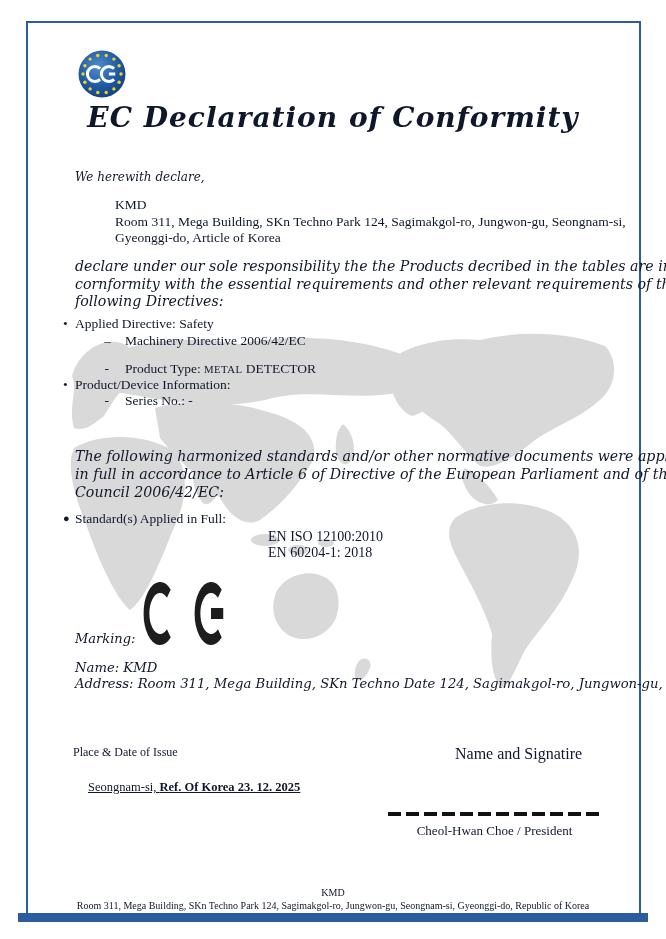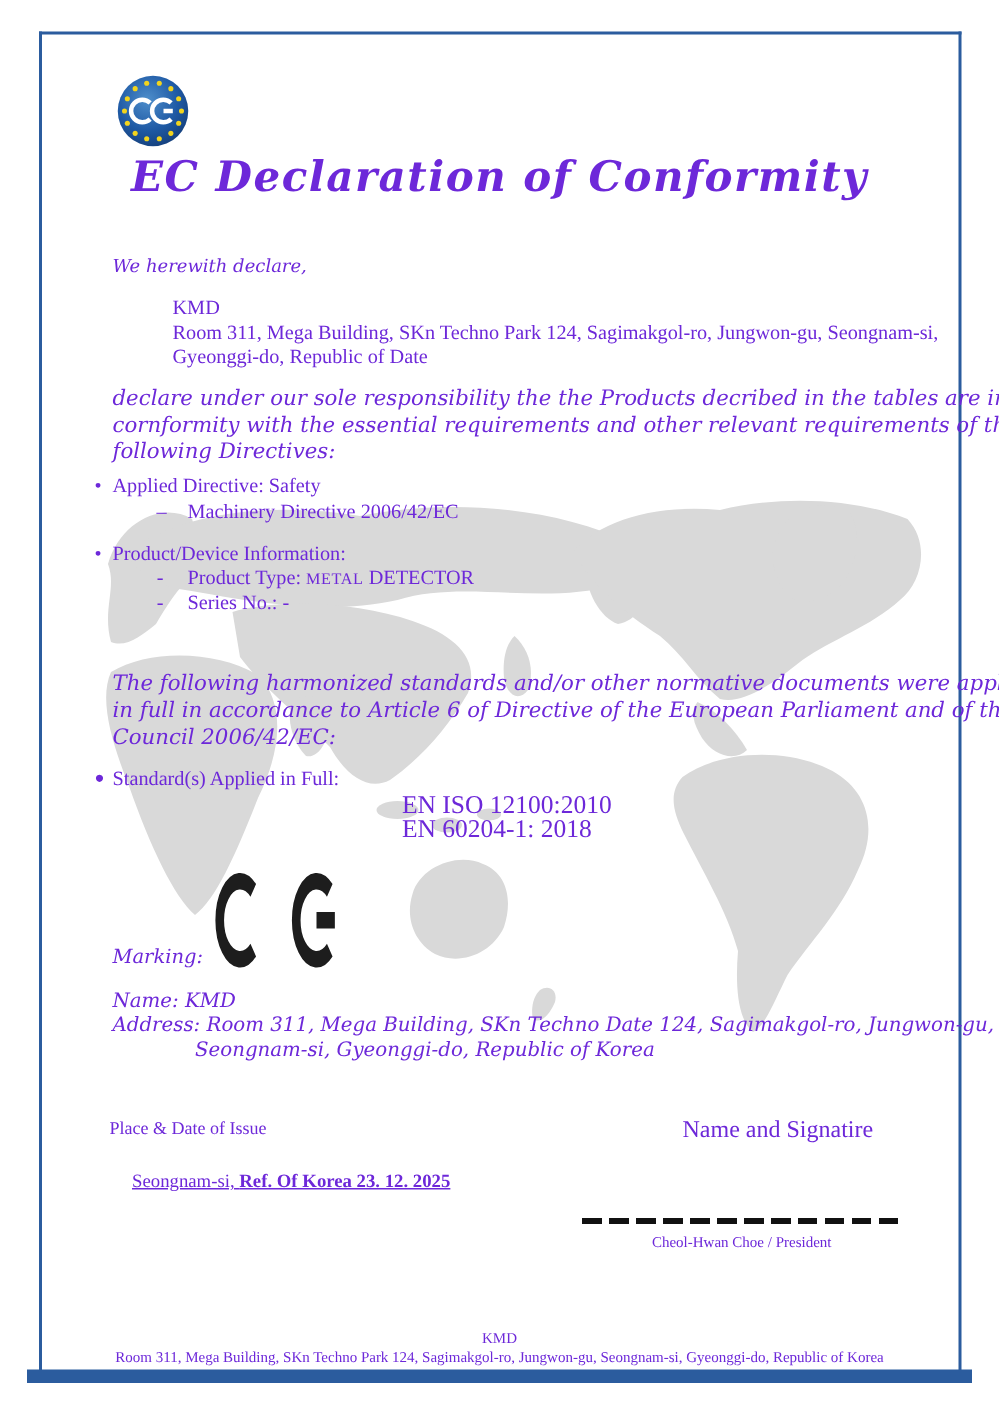--- a/index.html
+++ b/index.html
@@ -1,18 +1,18 @@
 <!DOCTYPE html>
 <html><head>
 <meta charset="utf-8">
 <style>
   html,body{margin:0;padding:0;}
   body{background:#ffffff;}
   .page{position:relative;width:666px;height:939px;background:#fff;overflow:hidden;
-        font-family:"Liberation Serif",serif;color:#6d28d9;}
+        font-family:"Liberation Serif",serif;color:#0f172a;}
   
   .frame-outer{position:absolute;left:21px;top:16px;right:20px;bottom:24px;
 ate       border:2px solid #2b5c9e;border-bottom:none;}
   .frame-inner{position:absolute;left:26px;top:21px;right:25px;bottom:24px;
         border:2px solid #2b5c9e;border-bottom:none;}
   .bottom-bar{position:absolute;left:18px;right:18px;bottom:17px;height:9px;background:#2b5c9e;}
   
   .map{position:absolute;left:60px;top:328px;width:585px;height:395px;z-index:0;}
   
   .content{position:absolute;inset:0;z-index:1;}
@@ -26,34 +26,34 @@
   .declaration{left:75px;top:258px;font-size:14.2px;line-height:17.6px;}
   .dir1{left:63px;top:315px;font-size:13.5px;line-height:17px;}
   .dir2{left:63px;top:361px;font-size:13.5px;line-height:16.2px;}
   .bullet{display:inline-block;width:12px;}
   .dash-ind{display:inline-block;width:62px;text-align:right;padding-right:14px;box-sizing:border-box;}
   .dash-ind2{display:inline-block;width:62px;text-align:right;padding-right:16px;box-sizing:border-box;}
   .smallcaps{font-size:10.8px;letter-spacing:.4px;}
   .harmonized{left:75px;top:447px;font-size:14.2px;line-height:18px;}
   .stdlabel{left:63px;top:511px;font-size:13.5px;}
   .bigbullet{font-size:11px;vertical-align:1px;display:inline-block;width:12px;}
-  .stditems{left:268px;top:529px;font-size:17px;line-height:15.5px;}
+  .stditems{left:268px;top:529px;font-size:14px;line-height:15.5px;}
   .cemark{left:143px;top:581px;height:65px;}
   .cemark svg{display:inline-block;vertical-align:top;}
   .ce-gap{display:inline-block;width:17px;}
   .marking{left:75px;top:631px;font-size:13px;}
   .docs{left:75px;top:660px;font-size:13.2px;line-height:16.3px;}
   .docs-indent{padding-left:55px;}
   .issue-place{left:73px;top:745px;font-size:12px;}
   .issue-name{left:455px;top:745px;font-size:16px;}
   .issue-val{left:88px;top:780px;font-size:12.5px;text-decoration:underline;}
   .issue-val .b{font-weight:bold;}
   .signature{left:388px;top:812px;width:213px;white-space:normal;}
   .sig-line{height:4px;background:repeating-linear-gradient(90deg,#111 0 13px,rgba(0,0,0,0) 13px 18px);}
-  .sig-name{text-align:center;margin-top:7px;font-size:10px;}
+  .sig-name{text-align:center;margin-top:7px;font-size:13px;}
   .footer{left:0;right:0;top:886px;text-align:center;font-size:10px;line-height:13px;}
 </style>
 </head>
 <body>
 
 <div class="page">
 
   <div class="frame-outer"></div>
   <div class="frame-inner"></div>
   <div class="bottom-bar"></div>
@@ -115,37 +115,37 @@
       </svg>
     </div>
 
     <div class="abs title script">EC Declaration of Conformity</div>
 
     <div class="abs lead script">We herewith declare,</div>
 
     <div class="abs company">
       <div>KMD</div>
       <div>Room 311, Mega Building, SKn Techno Park 124, Sagimakgol-ro, Jungwon-gu, Seongnam-si,</div>
-      <div>Gyeonggi-do, Republic of Date</div>
+      <div>Gyeonggi-do, Article of Korea</div>
     </div>
 
     <div class="abs declaration script">
       <div>declare under our sole responsibility the the Products decribed in the tables are in</div>
       <div>cornformity with the essential requirements and other relevant requirements of the</div>
       <div>following Directives:</div>
     </div>
 
     <div class="abs dir1">
       <div><span class="bullet">•</span><span>Applied Directive: Safety</span></div>
       <div><span class="dash-ind">–</span><span>Machinery Directive 2006/42/EC</span></div>
     </div>
 
     <div class="abs dir2">
+      <div><span class="dash-ind2">-</span><span>Product Type:</span>&nbsp;<span class="smallcaps">METAL</span>&nbsp;<span>DETECTOR</span></div>
       <div><span class="bullet">•</span><span>Product/Device Information:</span></div>
-      <div><span class="dash-ind2">-</span><span>Product Type:</span>&nbsp;<span class="smallcaps">METAL</span>&nbsp;<span>DETECTOR</span></div>
       <div><span class="dash-ind2">-</span><span>Series No.: -</span></div>
     </div>
 
     <div class="abs harmonized script">
       <div>The following harmonized standards and/or other normative documents were applied</div>
       <div>in full in accordance to Article 6 of Directive of the European Parliament and of the</div>
       <div>Council 2006/42/EC:</div>
     </div>
 
     <div class="abs stdlabel"><span class="bigbullet">●</span><span>Standard(s) Applied in Full:</span></div>
@@ -162,21 +162,20 @@
         <path d="M 76 19.4 A 40 40 0 1 0 76 80.6" fill="none" stroke="#1d1d1d" stroke-width="17"></path>
         <path d="M 50 50 H 86" fill="none" stroke="#1d1d1d" stroke-width="17"></path>
       </svg>
     </div>
 
     <div class="abs marking script">Marking:</div>
 
     <div class="abs docs script">
       <div>Name: KMD</div>
       <div>Address: Room 311, Mega Building, SKn Techno Date 124, Sagimakgol-ro, Jungwon-gu,</div>
-      <div class="docs-indent">Seongnam-si, Gyeonggi-do, Republic of Korea</div>
     </div>
 
     <div class="abs issue-place">Place &amp; Date of Issue</div>
     <div class="abs issue-name">Name and Signatire</div>
 
     <div class="abs issue-val"><span>Seongnam-si, </span><span class="b">Ref. Of Korea 23. 12. 2025</span></div>
 
     <div class="abs signature">
       <div class="sig-line"></div>
       <div class="sig-name">Cheol-Hwan Choe / President</div>

